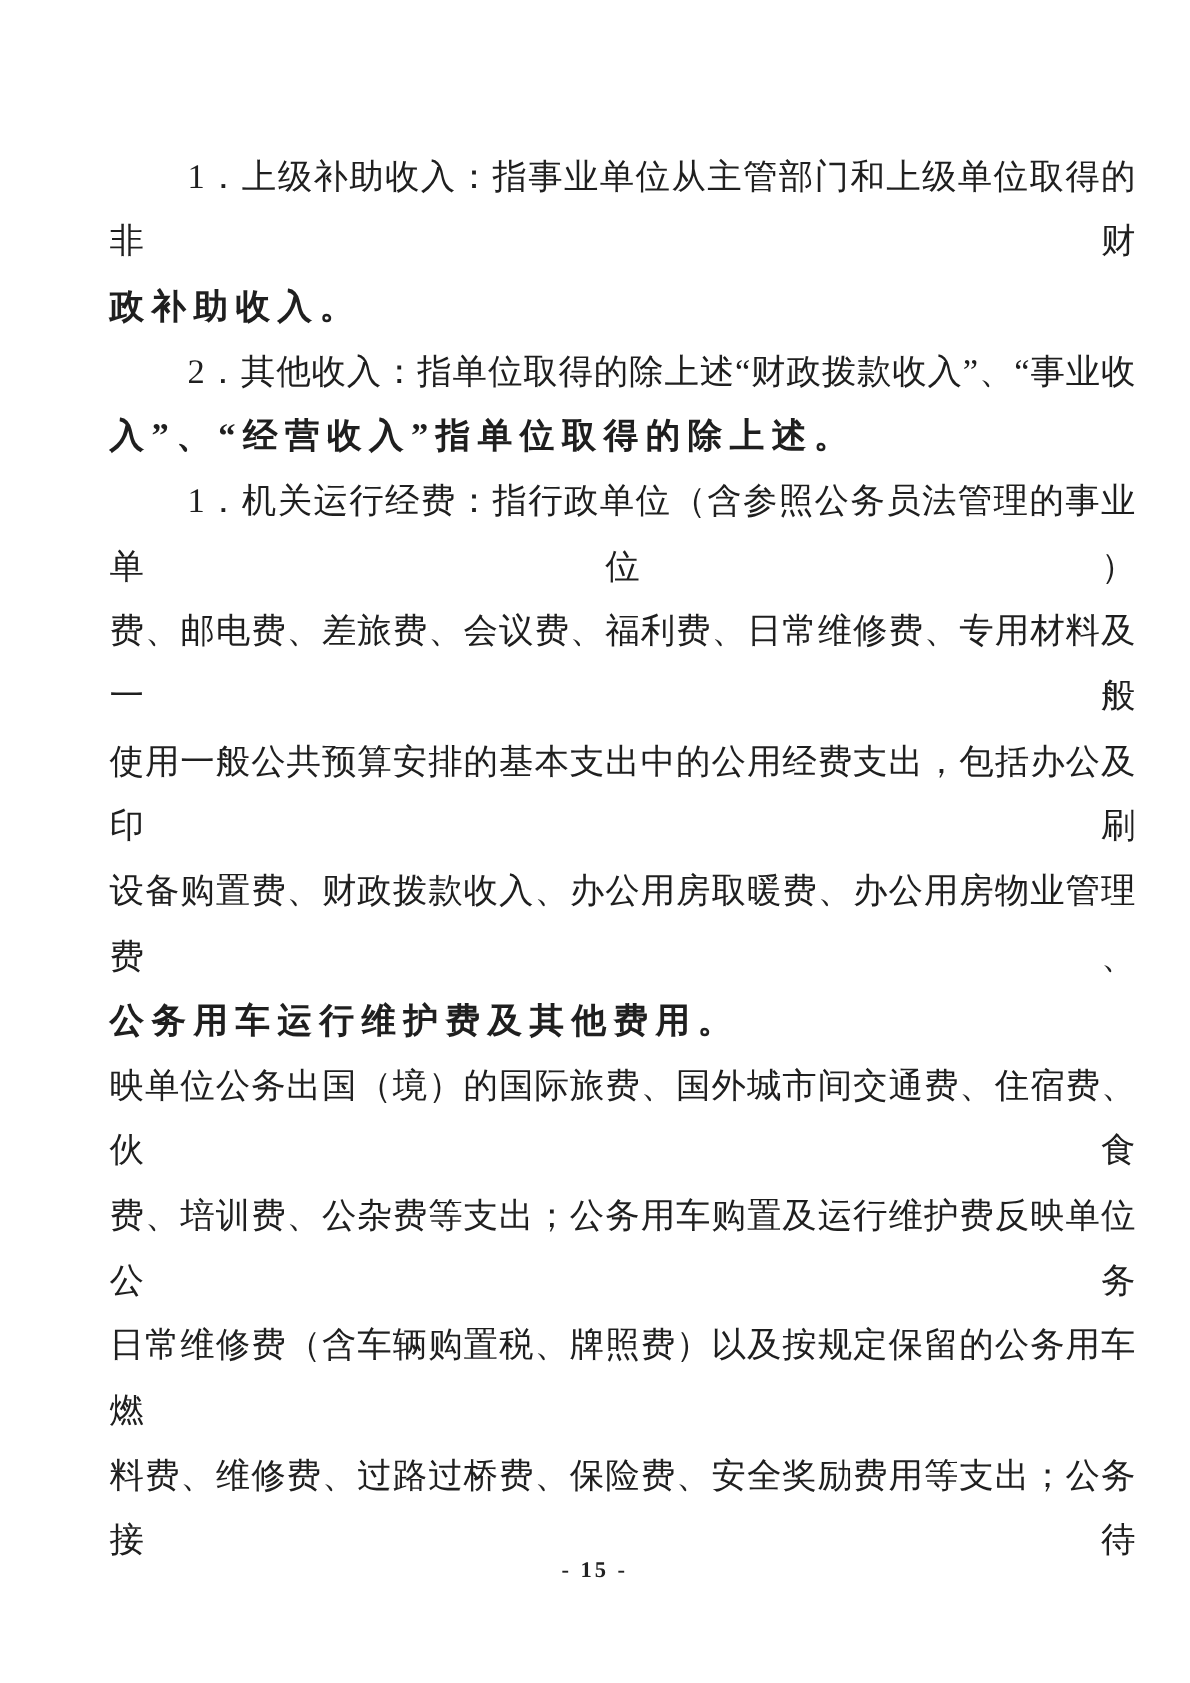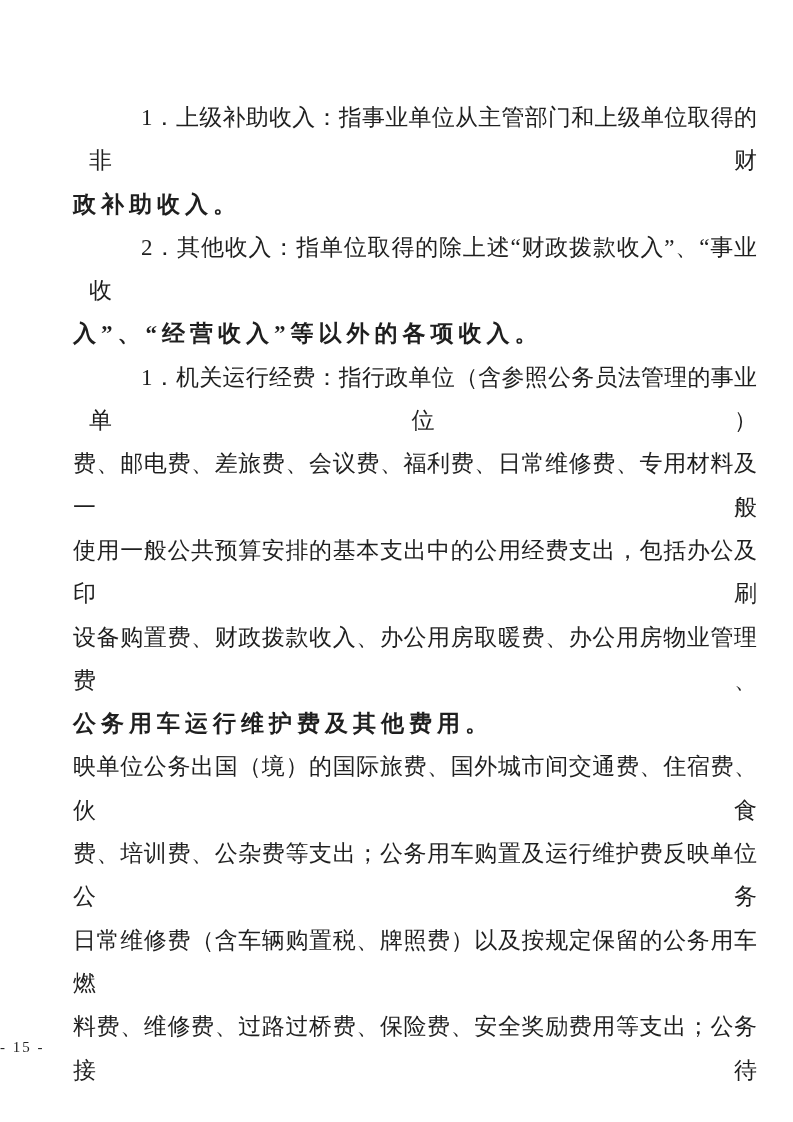--- a/index.html
+++ b/index.html
@@ -28,55 +28,55 @@
   .line {
     font-size: 23px;
     line-height: 43.3px;
     color: #1f1f1f;
     text-align: justify;
     text-align-last: justify;
     font-weight: 400;
   }
   .line.first {
     text-indent: 52px;
-    margin-left: 16px;
   }
   .line.last {
     text-align: left;
     text-align-last: left;
     letter-spacing: 1px;
     font-weight: bold;
   }
   .line.last.short {
     letter-spacing: 5px;
   }
   .footer {
     position: absolute;
     top: 1037px;
     left: 0;
     width: 100%;
-    text-align: left;
+    text-align: center;
     font-size: 15px;
     line-height: 20px;
     color: #222222;
     letter-spacing: 2px;
+    font-weight: bold;
   }
 </style>
 </head>
 <body>
 
 <div class="page">
   <div class="content">
       <div class="paragraph">
         <div class="line first">1．上级补助收入：指事业单位从主管部门和上级单位取得的非财</div>
         <div class="line last short">政补助收入。</div>
       </div>
       <div class="paragraph">
         <div class="line first">2．其他收入：指单位取得的除上述“财政拨款收入”、“事业收</div>
-        <div class="line last short">入”、“经营收入”等以外的各项收入。</div>
+        <div class="line last short">入”、“经营收入”指单位取得的除上述。</div>
       </div>
       <div class="paragraph">
         <div class="line first">1．机关运行经费：指行政单位（含参照公务员法管理的事业单位）</div>
         <div class="line">费、邮电费、差旅费、会议费、福利费、日常维修费、专用材料及一般</div>
         <div class="line">使用一般公共预算安排的基本支出中的公用经费支出，包括办公及印刷</div>
         <div class="line">设备购置费、财政拨款收入、办公用房取暖费、办公用房物业管理费、</div>
         <div class="line last short">公务用车运行维护费及其他费用。</div>
       </div>
       <div class="paragraph">
         <div class="line">映单位公务出国（境）的国际旅费、国外城市间交通费、住宿费、伙食</div>

